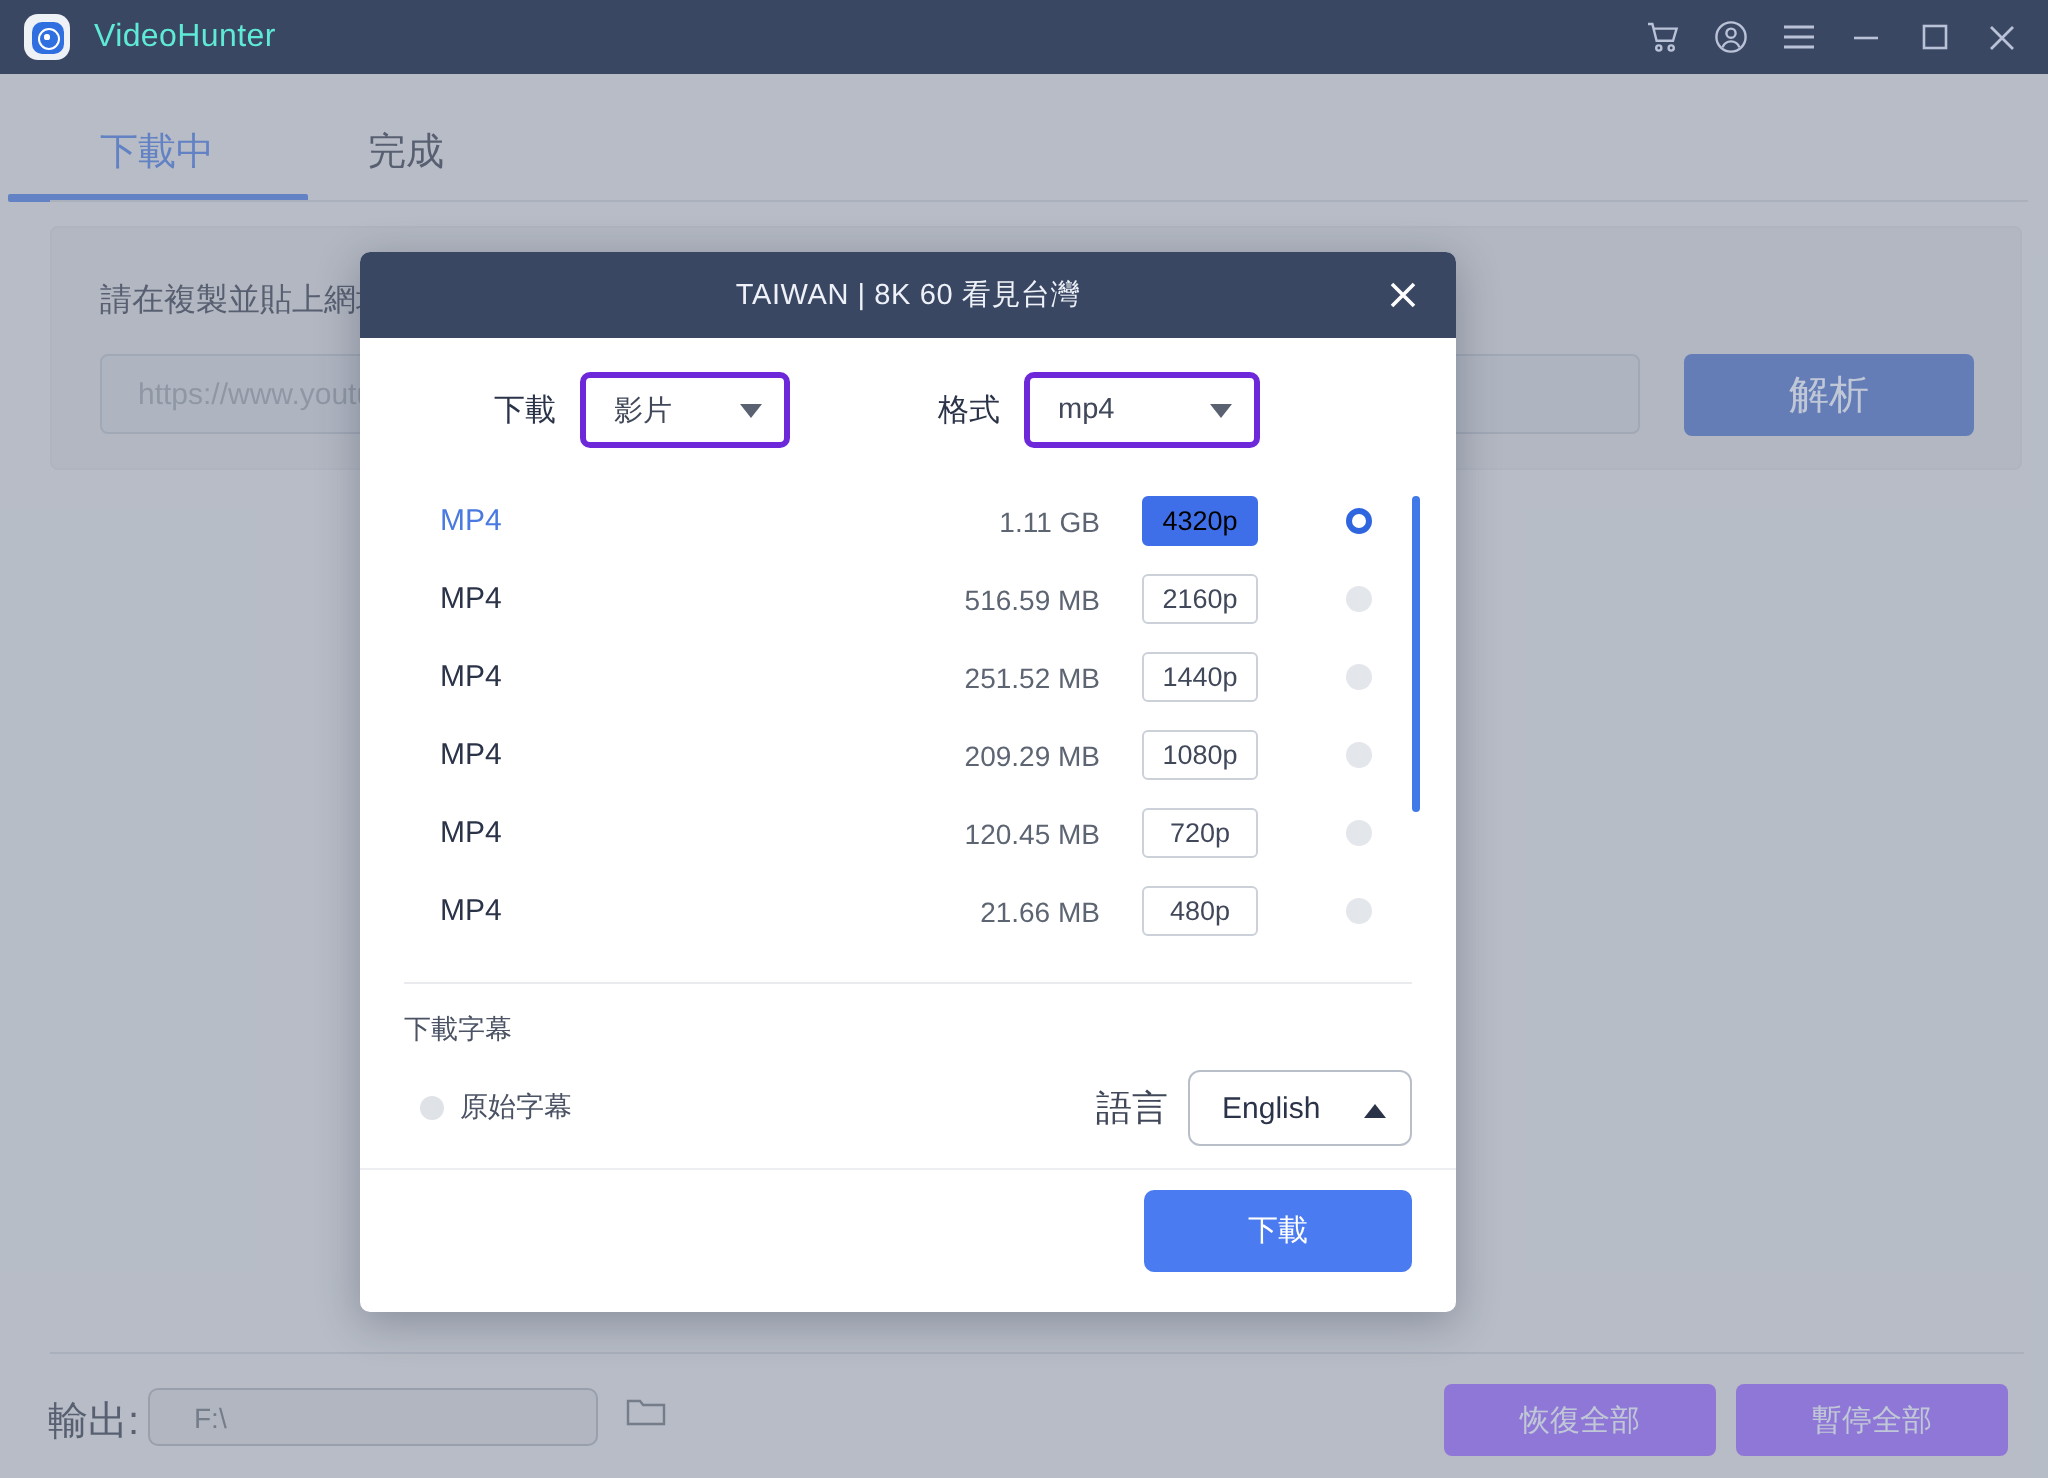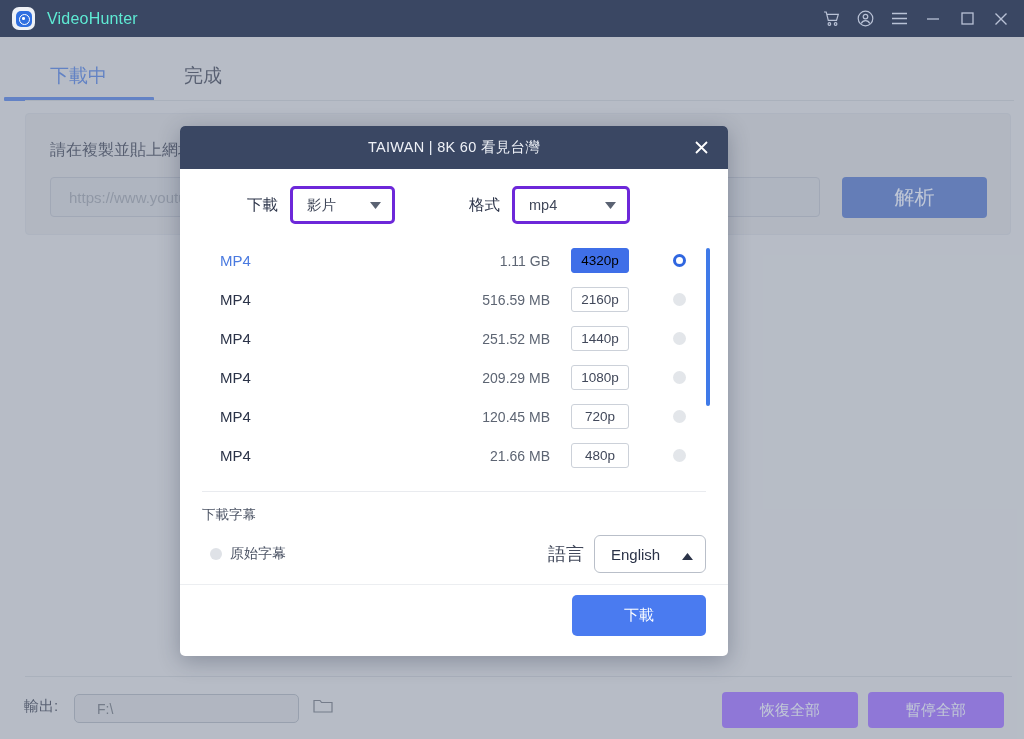--- a/index.html
+++ b/index.html
@@ -89,21 +89,21 @@
     display: flex; align-items: center; justify-content: center;
     color: #dfe6f5; font-size: 20px;
   }
 
   
   .bottom-rule {
     position: absolute; left: 25px; right: 12px; top: 676px;
     height: 1px; background: #b9bfc9;
   }
   .out-label {
-    position: absolute; left: 24px; top: 697px; font-size: 15px; color: #2b3348;
+    position: absolute; left: 24px; top: 697px; font-size: 20px; color: #2b3348;
   }
   .out-input {
     position: absolute; left: 74px; top: 694px; width: 225px; height: 29px;
     border: 1px solid #9aa2b0; border-radius: 5px; background: #c4c9d0;
     display: flex; align-items: center; padding-left: 22px;
     font-size: 14px; color: #5d6573;
   }
   .folder-ic {
     position: absolute; left: 313px; top: 698px; color: #5d6573;
   }

